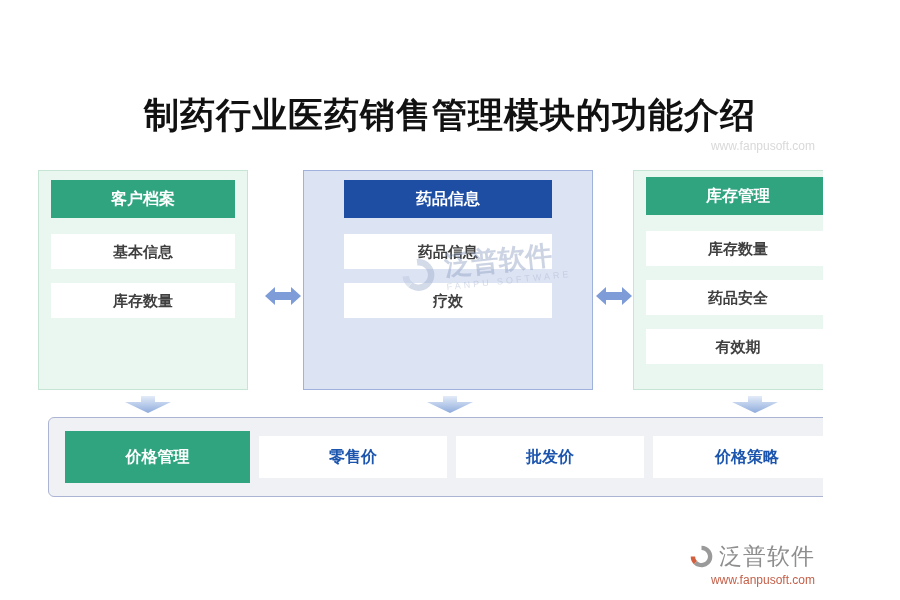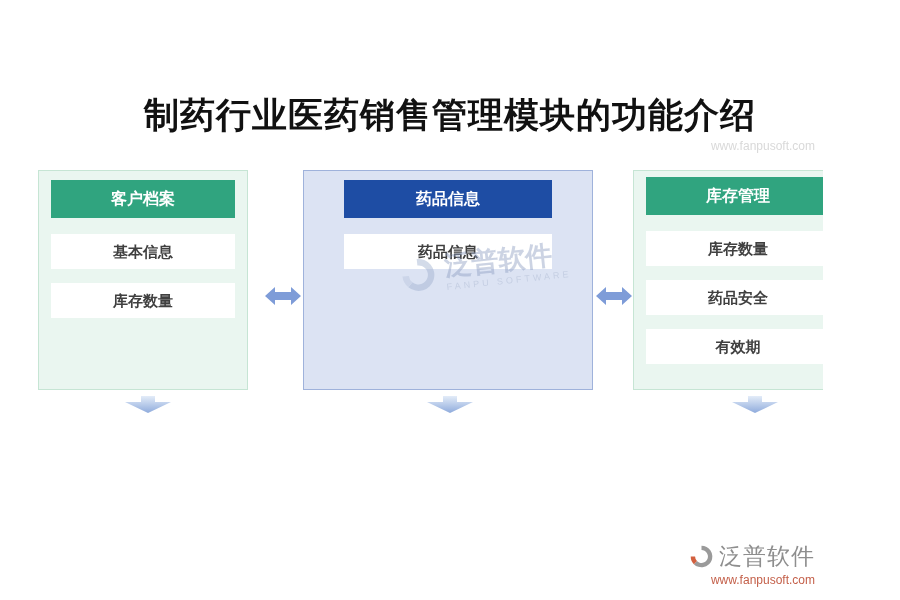--- a/index.html
+++ b/index.html
@@ -69,20 +69,21 @@
 
   <div class="panel green panel-left">
     <div class="hdr">客户档案</div>
     <div class="itm">基本信息</div>
     <div class="itm">库存数量</div>
   </div>
 
   <div class="panel blue panel-mid">
     <div class="hdr">药品信息</div>
     <div class="itm">药品信息</div>
+    <div class="itm">疗效</div>
   </div>
 
   <div class="panel green panel-right">
     <div class="hdr">库存管理</div>
     <div class="itm">库存数量</div>
     <div class="itm">药品安全</div>
     <div class="itm">有效期</div>
   </div>
 
   <svg class="darr a1" viewBox="0 0 36 22">
@@ -95,20 +96,26 @@
   <svg class="varr v1" viewBox="0 0 46 17">
     <polygon points="16,0 30,0 30,6 46,6 23,17 0,6 16,6" fill="url(#downGrad)"></polygon>
   </svg>
   <svg class="varr v2" viewBox="0 0 46 17">
     <polygon points="16,0 30,0 30,6 46,6 23,17 0,6 16,6" fill="url(#downGrad)"></polygon>
   </svg>
   <svg class="varr v3" viewBox="0 0 46 17">
     <polygon points="16,0 30,0 30,6 46,6 23,17 0,6 16,6" fill="url(#downGrad)"></polygon>
   </svg>
 
+  <div class="bbar">
+    <div class="bb-hdr">价格管理</div>
+    <div class="bb-itm">零售价</div>
+    <div class="bb-itm">批发价</div>
+    <div class="bb-itm">价格策略</div>
+  </div>
 
   <div class="cwm">
     <svg width="40" height="40" viewBox="0 0 40 40">
       <path fill="#9FB0CF" d="M20 4a16 16 0 1 1-11.3 27.3l4.6-4.6A9.5 9.5 0 1 0 20 10.5Z"></path>
       <path fill="#B9C6DD" d="M8.7 31.3A16 16 0 0 1 4 20h6.5a9.5 9.5 0 0 0 2.8 6.7Z"></path>
     </svg>
     <div class="cwm-txt">
       <span class="cwm-brand">泛普软件</span>
       <span class="cwm-sub">FANPU SOFTWARE</span>
     </div>

